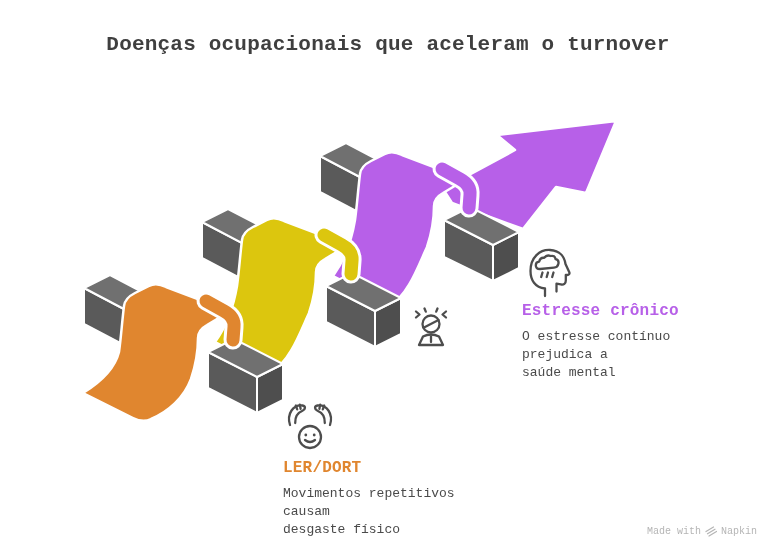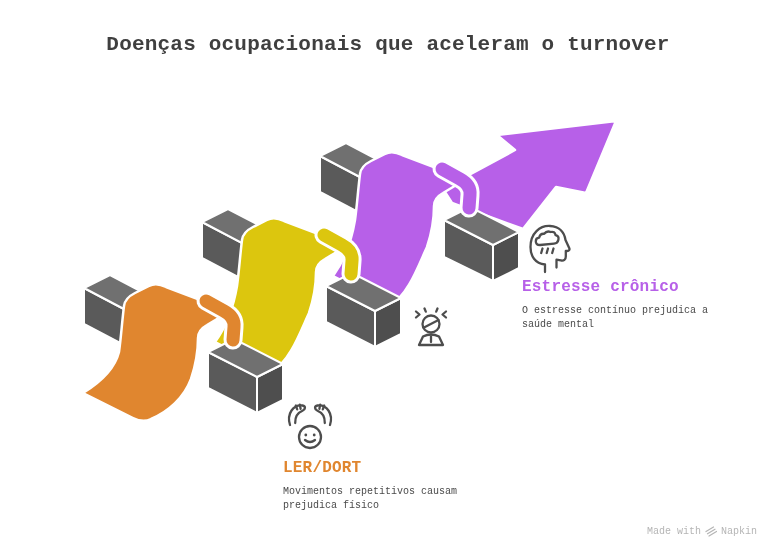--- a/index.html
+++ b/index.html
@@ -13,24 +13,24 @@
   }
   .graphic{position:absolute;left:0;top:0;}
   .face{stroke:#ffffff;stroke-width:2;stroke-linejoin:round;}
   .rib{stroke:#ffffff;stroke-width:2.5;stroke-linejoin:round;}
   .curlU{fill:none;stroke:#ffffff;stroke-width:19;stroke-linecap:round;stroke-linejoin:round;}
   .curlC{fill:none;stroke-width:13;stroke-linecap:round;stroke-linejoin:round;}
   .icon{fill:none;stroke:#4D4D4D;stroke-width:2.3;stroke-linecap:round;stroke-linejoin:round;}
   .stage{position:absolute;width:220px;}
   .stage .icon-box{display:block;margin-bottom:4px;}
   .stage h2{margin:0;font-size:16px;font-weight:bold;letter-spacing:.2px;}
-  .stage p{margin:8px 0 0 0;font-size:10px;color:#4A4A4A;line-height:1.38;white-space:pre-line;width:210px;}
+  .stage p{margin:8px 0 0 0;font-size:13px;color:#4A4A4A;line-height:1.38;white-space:pre-line;width:210px;}
   #stage-1{left:283px;top:399px;}
   #stage-2{left:405px;top:306px;}
-  #stage-3{left:522px;top:216px;}
+  #stage-3{left:522px;top:240px;}
   .watermark{
     position:absolute;right:19px;bottom:20px;display:flex;align-items:center;gap:4px;
     font-size:10px;color:#B5B5B5;
   }
   .napkin-glyph{display:inline-block;}
 </style>
 </head>
 <body>
 
 <div class="canvas">
@@ -114,21 +114,21 @@
       <path class="icon" d="M22,41 Q27,45 32,41"></path>
       <path class="icon" d="M7,26 C3.5,15 10,5.5 19.5,6.5 C23,7 22.5,10.5 19.5,11.8 C14.5,13.8 12,18 12.2,24"></path>
       <path class="icon" d="M12.8,6.5 L14.2,10.4"></path>
       <path class="icon" d="M16.8,5.6 L17.6,9.8"></path>
       <path class="icon" d="M47,26 C50.5,15 44,5.5 34.5,6.5 C31,7 31.5,10.5 34.5,11.8 C39.5,13.8 42,18 41.8,24"></path>
       <path class="icon" d="M41.2,6.5 L39.8,10.4"></path>
       <path class="icon" d="M37.2,5.6 L36.4,9.8"></path>
     </svg>
     <h2 style="color: rgb(224, 134, 47);">LER/DORT</h2>
     <p>Movimentos repetitivos causam
-prejudica físico</p>
+desgaste físico</p>
   </div>
 
   <div class="stage" id="stage-2">
     <svg class="icon-box" width="52" height="56" viewBox="0 0 52 56">
       <circle class="icon" cx="26" cy="18" r="8.5"></circle>
       <path class="icon" d="M19,21.5 L33.5,14"></path>
       <path class="icon" d="M14,39 L38,39 L34,30.5 Q26,26.5 18,30.5 Z"></path>
       <path class="icon" d="M26,30.5 L26,36"></path>
       <path class="icon" d="M11,5.5 L14.5,8.5 L11,11.5"></path>
       <path class="icon" d="M41,5.5 L37.5,8.5 L41,11.5"></path>

